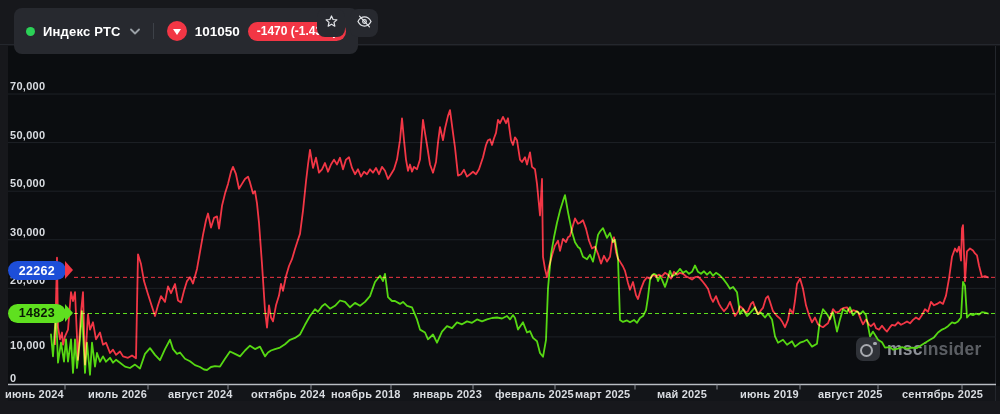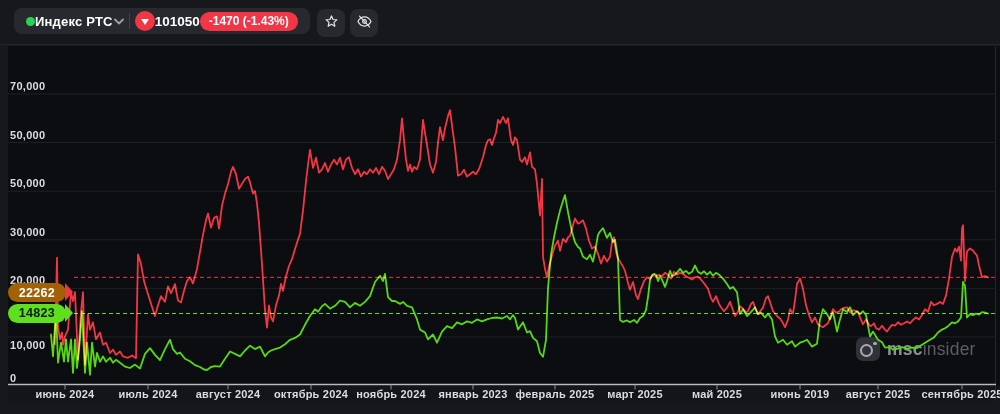--- a/index.html
+++ b/index.html
@@ -4,53 +4,53 @@
 <style>
   html,body{margin:0;padding:0;background:#17181c;}
   .page{position:relative;width:1000px;height:414px;background:#17181c;overflow:hidden;
         font-family:"Liberation Sans",sans-serif;-webkit-font-smoothing:antialiased;}
   .chart-bg{position:absolute;left:8px;top:46px;width:992px;height:340px;background:#0b0d10;}
   .x-band{position:absolute;left:8px;top:386px;width:992px;height:15px;background:#131519;}
   .header-sep{position:absolute;left:0;top:44px;width:1000px;height:1px;background:#24272d;}
   .right-line{position:absolute;left:995px;top:46px;width:1px;height:355px;background:#23262c;}
 
   
-  .hbar{position:absolute;left:14px;top:8px;height:26px;background:#27292f;border-radius:8px;
-        display:flex;align-items:center;padding:0 12px;z-index:6;box-sizing:border-box;}
+  .hbar{position:absolute;left:14px;top:8px;height:46px;background:#27292f;border-radius:8px;
+        display:flex;align-items:center;padding:0 12px;gap:8px;z-index:6;box-sizing:border-box;}
   .dot{width:9px;height:9px;border-radius:50%;background:#2bd157;flex:0 0 auto;}
   .iname{font-size:13px;font-weight:700;color:#ffffff;white-space:nowrap;letter-spacing:.2px;}
   .chev{display:flex;align-items:center;margin-left:1px;}
   .vdiv{width:1px;height:16px;background:#3d4148;margin:0 5px;}
   .dcirc{width:20px;height:20px;border-radius:50%;background:#f23645;display:flex;align-items:center;justify-content:center;flex:0 0 auto;}
   .tri{width:0;height:0;border-left:4.5px solid transparent;border-right:4.5px solid transparent;border-top:6px solid #ffffff;margin-top:1px;}
   .qval{font-size:13.5px;font-weight:700;color:#ffffff;white-space:nowrap;}
   .chgpill{background:#f23645;color:#ffffff;font-size:12px;font-weight:700;border-radius:10px;
            padding:3px 9px 4px;white-space:nowrap;line-height:1;}
   .icobtn{position:absolute;top:9px;width:28px;height:28px;border-radius:8px;background:#27292f;
           display:flex;align-items:center;justify-content:center;z-index:6;cursor:pointer;}
   #btn-star{left:317px;} #btn-eye{left:350px;}
 
   
   #chart-svg{position:absolute;left:0;top:0;z-index:2;}
   .series{mix-blend-mode:screen;}
   .y-label{position:absolute;left:10px;font-size:11px;font-weight:700;color:#d9dce1;z-index:3;letter-spacing:.3px;}
-  .x-label{position:absolute;width:120px;margin-left:-60px;text-align:center;font-size:11px;font-weight:700;
+  .x-label{position:absolute;width:120px;margin-left:-60px;text-align:left;font-size:11px;font-weight:700;
            color:#d9dce1;z-index:3;letter-spacing:.2px;white-space:nowrap;}
   .badge{position:absolute;left:8px;width:58px;height:19px;border-radius:9.5px;z-index:4;
          display:flex;align-items:center;justify-content:center;font-size:12.5px;font-weight:700;letter-spacing:.3px;}
   .badge .tip{position:absolute;right:-7px;top:0;width:0;height:0;
               border-top:9.5px solid transparent;border-bottom:9.5px solid transparent;}
 
   
   .wm{position:absolute;left:856px;top:337px;display:flex;align-items:center;gap:7px;z-index:1;opacity:.9;}
   .wm-logo{width:24px;height:24px;border-radius:7px;background:#34373d;position:relative;flex:0 0 auto;}
   .wm-ring{position:absolute;left:4px;top:7px;width:9px;height:9px;border:2.5px solid #b9bcc2;border-radius:50%;}
   .wm-dot{position:absolute;right:3.5px;top:4.5px;width:3.5px;height:3.5px;background:#b9bcc2;border-radius:50%;}
   .wm-bold{font-size:17.5px;font-weight:700;color:#9da0a7;letter-spacing:.2px;}
-  .wm-light{font-size:17.5px;font-weight:400;color:#64676d;letter-spacing:.2px;}
+  .wm-light{font-size:17.5px;font-weight:700;color:#64676d;letter-spacing:.2px;}
 </style>
 </head>
 <body>
 
 <div class="page">
 
   <div class="chart-bg"></div>
   <div class="x-band"></div>
   <div class="header-sep"></div>
   <div class="right-line"></div>
@@ -93,34 +93,34 @@
       <div class="y-label" style="top: 80.02px;">70,000</div>
       <div class="y-label" style="top: 128.6px;">50,000</div>
       <div class="y-label" style="top: 177.18px;">50,000</div>
       <div class="y-label" style="top: 225.76px;">30,000</div>
       <div class="y-label" style="top: 274.34px;">20,000</div>
       <div class="y-label" style="top: 339px;">10,000</div>
       <div class="y-label" style="top: 371.5px;">0</div>
     </div>
   <div id="x-labels">
       <div class="x-label" style="left: 65px; top: 388px;">июнь 2024</div>
-      <div class="x-label" style="left: 148px; top: 388px;">июль 2024</div>
+      <div class="x-label" style="left: 148px; top: 388px;">июль 2026</div>
       <div class="x-label" style="left: 228px; top: 388px;">август 2024</div>
       <div class="x-label" style="left: 311px; top: 388px;">октябрь 2024</div>
-      <div class="x-label" style="left: 391px; top: 388px;">ноябрь 2024</div>
+      <div class="x-label" style="left: 391px; top: 388px;">ноябрь 2018</div>
       <div class="x-label" style="left: 473px; top: 388px;">январь 2023</div>
       <div class="x-label" style="left: 555px; top: 388px;">февраль 2025</div>
       <div class="x-label" style="left: 635px; top: 388px;">март 2025</div>
       <div class="x-label" style="left: 717px; top: 388px;">май 2025</div>
       <div class="x-label" style="left: 800px; top: 388px;">июнь 2019</div>
       <div class="x-label" style="left: 878px; top: 388px;">август 2025</div>
       <div class="x-label" style="left: 962px; top: 388px;">сентябрь 2025</div>
     </div>
   <div id="badges">
-      <div class="badge" style="top: 283px; background: #a16207; color: rgb(255, 255, 255);">22262<span class="tip" style="border-left: 8px solid rgb(242, 54, 69);"></span></div>
+      <div class="badge" style="top: 261px; background: #1d4ed8; color: rgb(255, 255, 255);">22262<span class="tip" style="border-left: 8px solid rgb(242, 54, 69);"></span></div>
       <div class="badge" style="top: 303.99px; background: rgb(95, 224, 31); color: rgb(10, 26, 5);">14823<span class="tip" style="border-left: 8px solid rgb(95, 224, 31);"></span></div>
     </div>
 
   <div class="hbar">
     <span class="dot"></span>
     <span class="iname">Индекс РТС</span>
     <span class="chev">
       <svg width="10" height="7" viewBox="0 0 10 7">
           <polyline points="1,1.5 5,5.5 9,1.5" fill="none" stroke="#9aa0a6" stroke-width="1.8" stroke-linecap="round" stroke-linejoin="round"></polyline>
         </svg>

